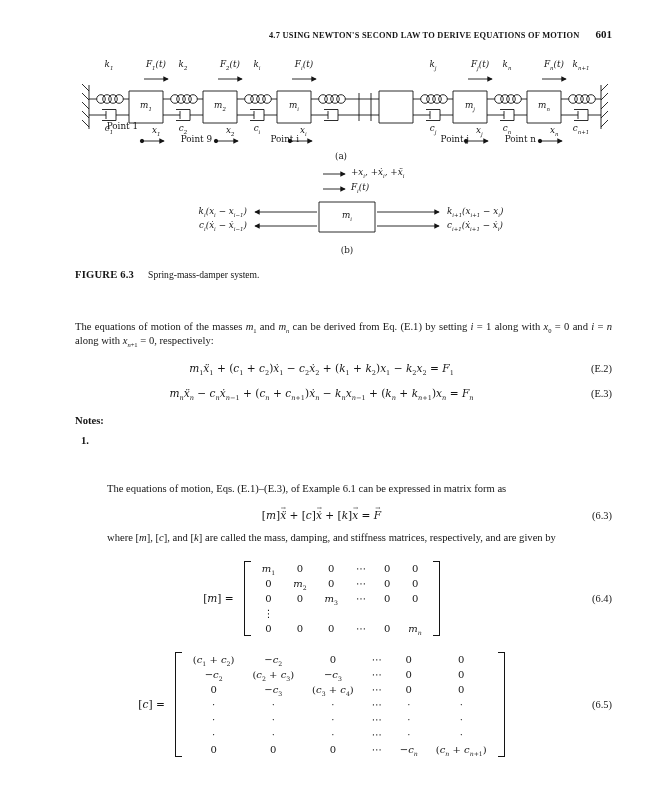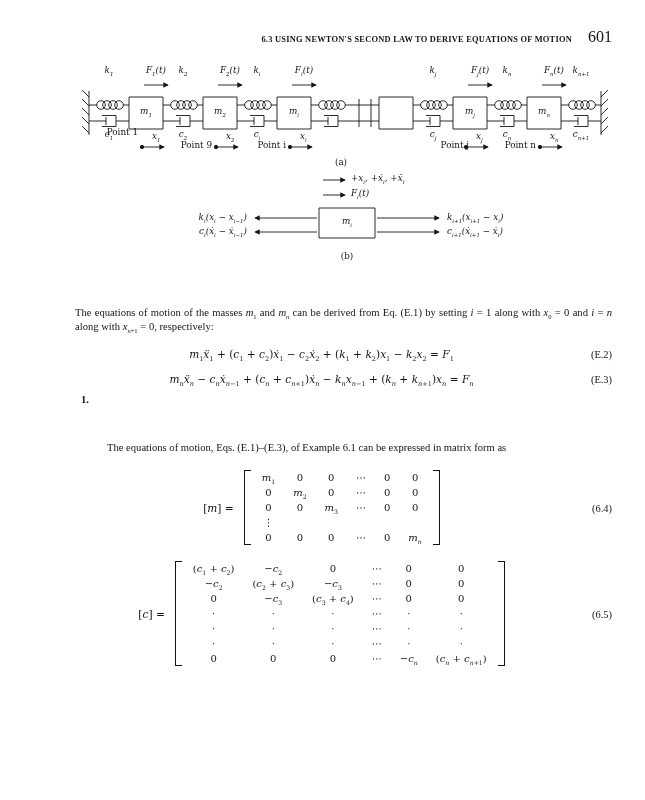--- a/index.html
+++ b/index.html
@@ -6,21 +6,21 @@
   .page {
     width:645px; height:800px; background:#ffffff; position:relative;
     font-family:"Liberation Serif", serif; color:#141414; overflow:hidden;
     margin:0 auto;
   }
   .content { position:absolute; left:75px; top:28px; width:537px; }
 
   
   .header { display:flex; justify-content:flex-end; align-items:baseline; gap:16px; }
   .running-head { font-size:8.4px; font-weight:bold; letter-spacing:.25px; white-space:nowrap; }
-  .page-number { font-size:16px; font-weight:normal; }
+  .page-number { font-size:11px; font-weight:bold; }
 
   
   .fig-a { position:relative; width:540px; height:104px; margin-top:20px; margin-left:-4px; }
   .fig-b { position:relative; width:540px; height:94px; margin-top:2px; margin-left:-4px; }
   .fig-a svg, .fig-b svg { position:absolute; left:0; top:0; }
   .lab { position:absolute; font-size:8.8px; line-height:1.05; white-space:nowrap;
          font-family:"DejaVu Serif", serif; }
   .lab.c { transform:translateX(-50%); }
   .lab.math { font-style:italic; }
   .lab.r { text-align:right; }
@@ -60,21 +60,21 @@
 
   svg line, svg path, svg circle, svg rect { vector-effect:non-scaling-stroke; }
 </style>
 </head>
 <body>
 
 <div class="page">
   <div class="content">
 
     <div class="header">
-      <span class="running-head">6.3   USING NEWTON'S SECOND LAW TO DERIVE EQUATIONS OF MOTION</span>
+      <span class="running-head">4.7   USING NEWTON'S SECOND LAW TO DERIVE EQUATIONS OF MOTION</span>
       <span class="page-number">601</span>
     </div>
 
     <div class="fig-a">
       <svg width="540" height="104" viewBox="0 0 540 104">
         <defs>
           <marker id="ah" markerWidth="7" markerHeight="7" refX="5.2" refY="3" orient="auto">
             <path d="M0,0 L6,3 L0,6 Z" fill="#141414"></path>
           </marker>
           <g id="spring" stroke="#141414" stroke-width="0.9" fill="none">
@@ -187,21 +187,21 @@
       <div class="lab math c" style="left:510px;top:64px">c<sub>n+1</sub></div>
 
       <div class="lab math" style="left:81px;top:66px">x<sub>1</sub></div>
       <div class="lab math" style="left:155px;top:66px">x<sub>2</sub></div>
       <div class="lab math" style="left:229px;top:66px">x<sub>i</sub></div>
       <div class="lab math" style="left:405px;top:66px">x<sub>j</sub></div>
       <div class="lab math" style="left:479px;top:66px">x<sub>n</sub></div>
 
       <div class="lab r" style="left:11px;top:62px;width:56px">Point 1</div>
       <div class="lab r" style="left:85px;top:75px;width:56px">Point 9</div>
-      <div class="lab r" style="left:159px;top:75px;width:56px">Point i</div>
+      <div class="lab r" style="left:172px;top:75px;width:56px">Point i</div>
       <div class="lab r" style="left:342px;top:75px;width:56px">Point j</div>
       <div class="lab r" style="left:409px;top:75px;width:56px">Point n</div>
 
       <div class="lab c" style="left:270px;top:92px">(a)</div>
     </div>
 
     <div class="fig-b">
       <svg width="540" height="94" viewBox="0 0 540 94">
         <defs>
           <marker id="ah2" markerWidth="7" markerHeight="7" refX="5.2" refY="3" orient="auto">
@@ -222,40 +222,49 @@
       <div class="lab math" style="left:280px;top:2px">+x<sub>i</sub>, +ẋ<sub>i</sub>, +ẍ<sub>i</sub></div>
       <div class="lab math" style="left:280px;top:17px">F<sub>i</sub>(t)</div>
       <div class="lab math c" style="left:276px;top:45px">m<sub>i</sub></div>
       <div class="lab math r" style="left:34px;top:41px;width:142px">k<sub>i</sub>(x<sub>i</sub> − x<sub>i−1</sub>)</div>
       <div class="lab math r" style="left:34px;top:55px;width:142px">c<sub>i</sub>(ẋ<sub>i</sub> − ẋ<sub>i−1</sub>)</div>
       <div class="lab math" style="left:376px;top:41px">k<sub>i+1</sub>(x<sub>i+1</sub> − x<sub>i</sub>)</div>
       <div class="lab math" style="left:376px;top:55px">c<sub>i+1</sub>(ẋ<sub>i+1</sub> − ẋ<sub>i</sub>)</div>
       <div class="lab c" style="left:276px;top:80px">(b)</div>
     </div>
 
+    <div class="fig-caption">
+      <span class="figlabel">FIGURE 6.3</span><span>Spring-mass-damper system.</span>
+    </div>
 
     <div class="para">The equations of motion of the masses <i>m</i><sub>1</sub> and <i>m<sub>n</sub></i> can be derived from Eq. (E.1) by setting <i>i</i> = 1 along with <i>x</i><sub>0</sub> = 0 and <i>i</i> = <i>n</i> along with <i>x</i><sub><i>n</i>+1</sub> = 0, respectively:</div>
 
     <div class="eq-row">
       <div class="eq-body"><i>m</i><sub>1</sub><i>ẍ</i><sub>1</sub> + (<i>c</i><sub>1</sub> + <i>c</i><sub>2</sub>)<i>ẋ</i><sub>1</sub> − <i>c</i><sub>2</sub><i>ẋ</i><sub>2</sub> + (<i>k</i><sub>1</sub> + <i>k</i><sub>2</sub>)<i>x</i><sub>1</sub> − <i>k</i><sub>2</sub><i>x</i><sub>2</sub> = <i>F</i><sub>1</sub></div>
       <span class="eq-num">(E.2)</span>
     </div>
 
     <div class="eq-row">
       <div class="eq-body"><i>m<sub>n</sub>ẍ<sub>n</sub></i> − <i>c<sub>n</sub>ẋ</i><sub><i>n</i>−1</sub> + (<i>c<sub>n</sub></i> + <i>c</i><sub><i>n</i>+1</sub>)<i>ẋ<sub>n</sub></i> − <i>k<sub>n</sub>x</i><sub><i>n</i>−1</sub> + (<i>k<sub>n</sub></i> + <i>k</i><sub><i>n</i>+1</sub>)<i>x<sub>n</sub></i> = <i>F<sub>n</sub></i></div>
       <span class="eq-num">(E.3)</span>
     </div>
 
+    <div class="notes-heading">Notes:</div>
 
     <div class="note-item">
       <span class="note-num">1.</span>
       <span class="note-body">The equations of motion, Eqs. (E.1)–(E.3), of Example 6.1 can be expressed in matrix form as</span>
     </div>
 
-
+    <div class="eq-row">
+      <div class="eq-body">[<i>m</i>]<span class="vec"><i>ẍ</i></span> + [<i>c</i>]<span class="vec"><i>ẋ</i></span> + [<i>k</i>]<span class="vec"><i>x</i></span> = <span class="vec"><i>F</i></span></div>
+      <span class="eq-num">(6.3)</span>
+    </div>
+
+    <div class="where">where [<i>m</i>], [<i>c</i>], and [<i>k</i>] are called the mass, damping, and stiffness matrices, respectively, and are given by</div>
 
     <div class="matrix-line">
       <span class="matrix-lhs">[<i>m</i>] =</span>
       <span class="matrix">
         <span class="brk brk-l"></span>
         <span class="mbody">
             <span class="mrow">
               <span class="mcell"><i>m</i><sub>1</sub></span>
               <span class="mcell">0</span>
               <span class="mcell">0</span>

